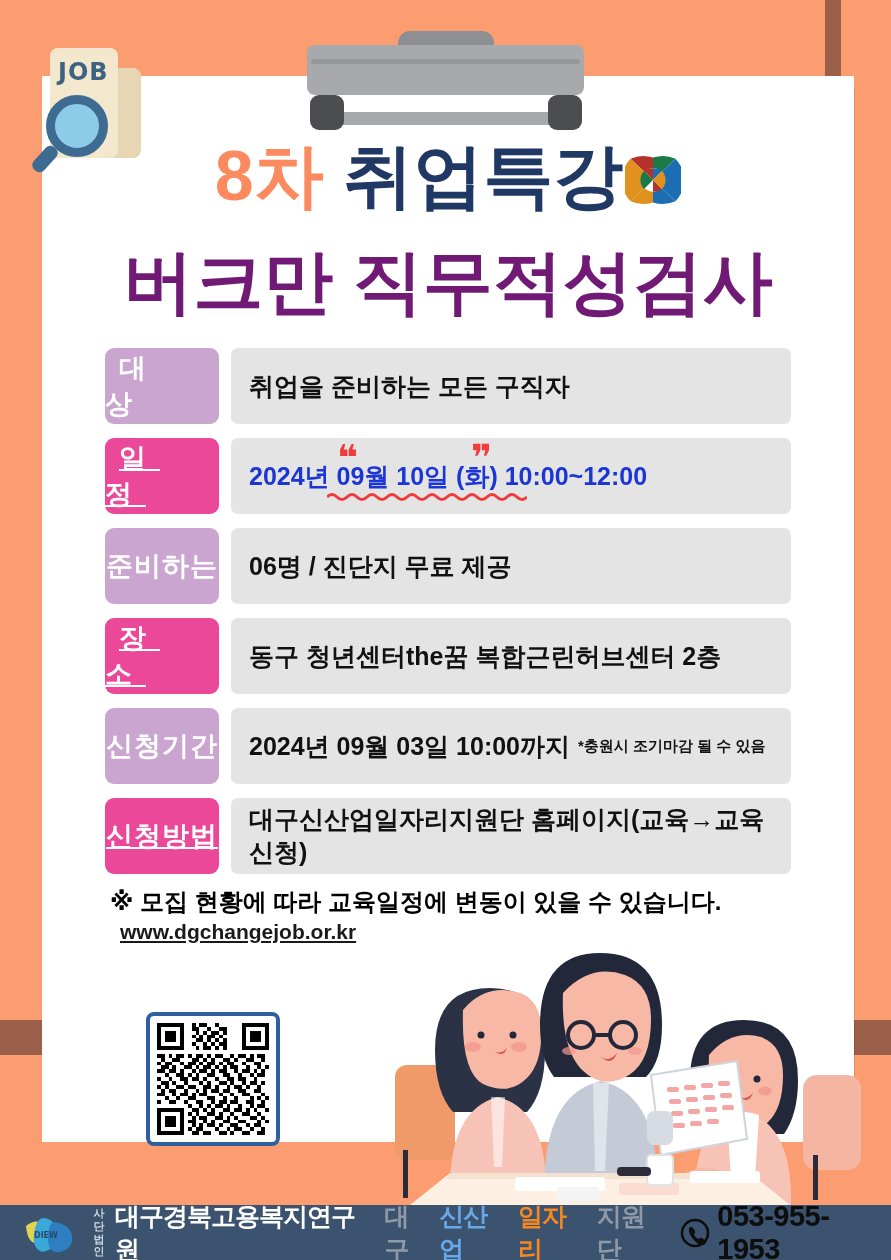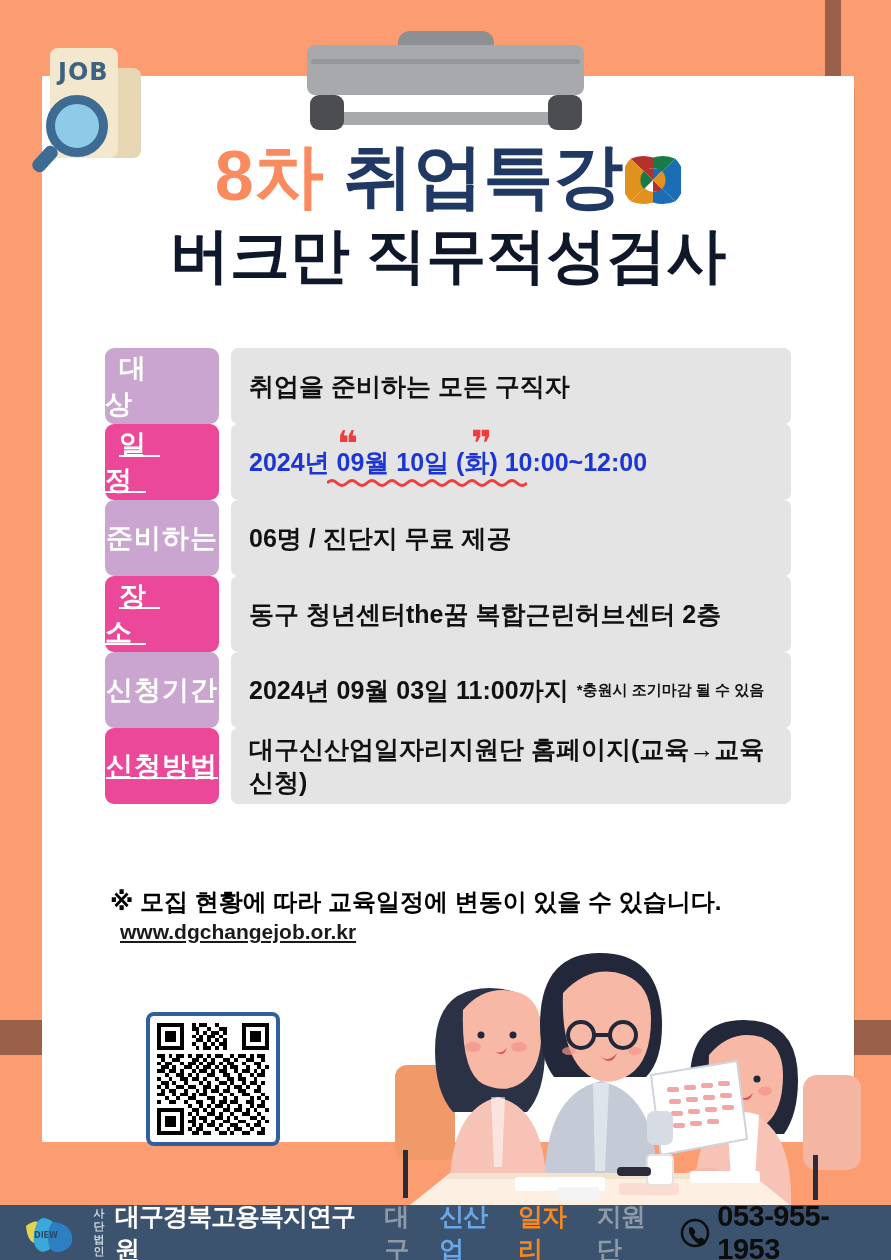--- a/index.html
+++ b/index.html
@@ -89,27 +89,27 @@
     position: absolute; left: 2px; top: 104px; width: 14px; height: 30px;
     background: #3e6b92; border-radius: 6px;
     transform: rotate(42deg);
   }
   
   .title-wrap { position: absolute; left: 42px; top: 140px; width: 812px; text-align: center; }
   .title-line1 { font-size: 70px; font-weight: 900; line-height: 1.05; white-space: nowrap; }
   .t-orange { color: #fb8a5f; }
   .t-navy { color: #1f3864; }
   .title-line2 {
-    font-size: 60px; font-weight: 900; color: #0f172a;
-    line-height: 1.05; margin-top: 2px; white-space: nowrap;
+    font-size: 70px; font-weight: 900; color: #701a75;
+    line-height: 1.05; margin-top: 24px; white-space: nowrap;
   }
   .pinwheel { display: inline-block; vertical-align: -8px; margin-left: 2px; }
   
   .rows { position: absolute; left: 105px; top: 348px; width: 686px; }
-  .row { display: flex; align-items: stretch; height: 76px; }
+  .row { display: flex; align-items: stretch; margin-bottom: 14px; height: 76px; }
   .row-label {
     width: 114px; flex: 0 0 114px;
     border-radius: 9px;
     color: #ffffff; font-size: 27px; font-weight: 700;
     display: flex; align-items: center; justify-content: center;
     letter-spacing: 1px;
   }
   .row-label.purple { background: #c9a5d0; }
   .row-label.navy   { background: #ec4899; text-decoration: underline; }
   .row-label .wide { letter-spacing: 14px; text-indent: 14px; }
@@ -249,21 +249,21 @@
         <span class="wide">장  소</span>
       </div>
       <div class="row-value">동구 청년센터the꿈 복합근린허브센터 2층</div>
     </div>
 
     <div class="row">
       <div class="row-label purple">
         <span>신청기간</span>
       </div>
       <div class="row-value">
-        <span>2024년 09월 03일 11:00까지</span>
+        <span>2024년 09월 03일 10:00까지</span>
         <span class="small-note">*충원시 조기마감 될 수 있음</span>
       </div>
     </div>
 
     <div class="row">
       <div class="row-label navy">
         <span>신청방법</span>
       </div>
       <div class="row-value">대구신산업일자리지원단 홈페이지(교육→교육신청)</div>
     </div>

